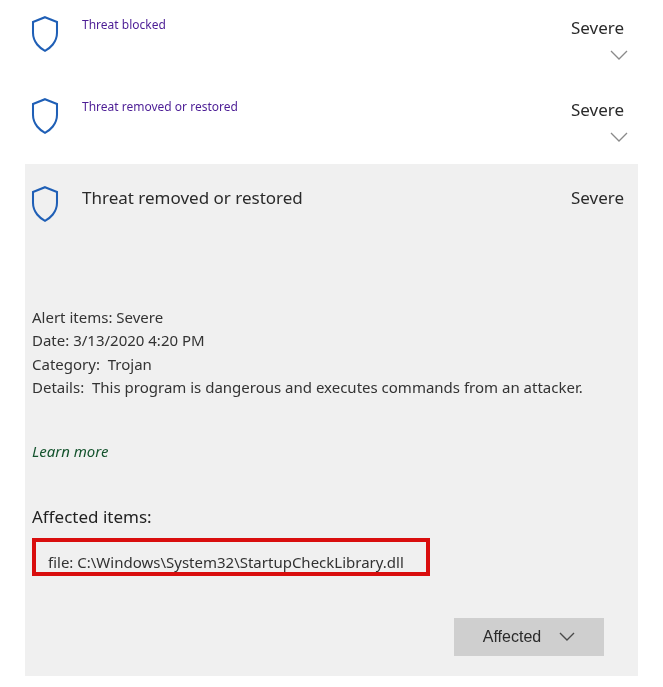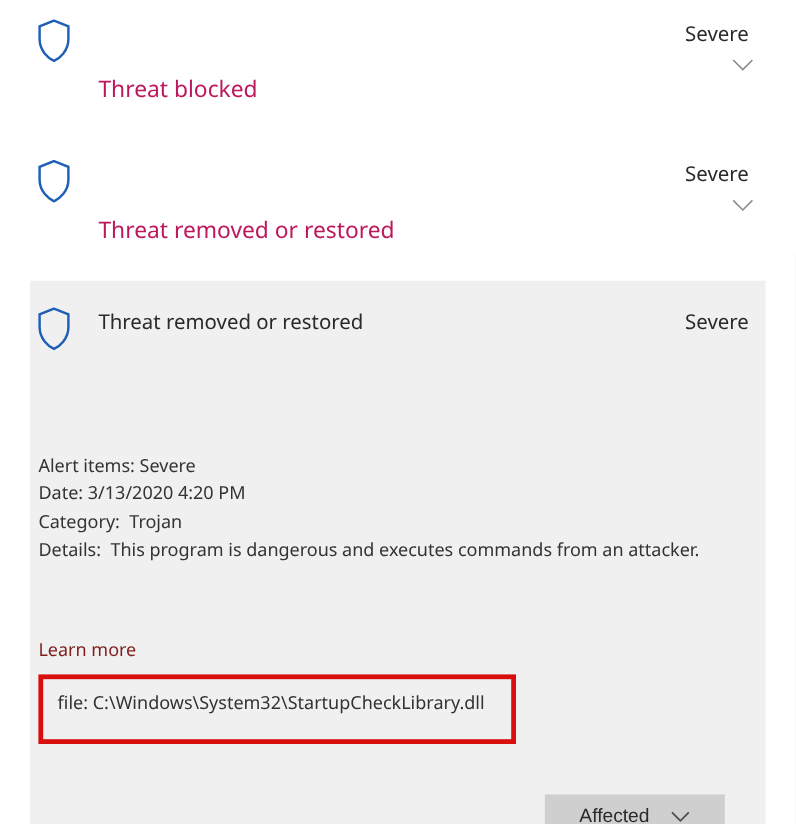--- a/index.html
+++ b/index.html
@@ -23,23 +23,22 @@
     position: relative;
   }
   .threat-row .icon-wrap {
     flex: 0 0 52px;
     display: flex;
     justify-content: flex-start;
     padding-top: 0px;
   }
   .threat-row .label {
     flex: 1 1 auto;
-    font-size: 19px;
-    color: #be185d;
-    margin-top: 45px;
+    font-size: 12px;
+    color: #4c1d95;
   }
   .threat-row .severity {
     font-size: 17px;
     color: #2a2a2a;
     text-align: right;
     padding-right: 2px;
   }
   .chevron {
     position: absolute;
     right: 10px;
@@ -70,37 +69,38 @@
   .details-block {
     margin-top: 80px;
     margin-left: 2px;
     font-size: 15px;
     line-height: 1.55;
     color: #333;
   }
   .kv { white-space: pre; }
   .learn-more {
     display: inline-block;
-    margin-top: 62px;
+    margin-top: 42px;
     margin-left: 2px;
-    color: #7f1d1d;
+    color: #14532d;
     font-size: 15px;
     cursor: pointer;
+    font-style: italic;
   }
   .affected-heading {
     margin-top: 44px;
     margin-left: 2px;
     font-size: 17px;
     color: #222;
   }
   .affected-box {
     margin-top: 10px;
     margin-left: 2px;
     border: 4px solid #d90e0e;
-    padding: 10px 14px 20px 12px;
+    padding: 10px 14px 0 12px;
     width: 398px;
     font-size: 15px;
     color: #323232;
   }
   .actions-row {
     display: flex;
     justify-content: flex-end;
     margin-top: 42px;
     padding-right: 22px;
   }
@@ -167,20 +167,21 @@
 
     <div class="details-block">
       <div class="kv"><span>Alert items:</span> <span>Severe</span></div>
       <div class="kv"><span>Date:</span> <span>3/13/2020 4:20 PM</span></div>
       <div class="kv"><span>Category:</span>  <span>Trojan</span></div>
       <div class="kv"><span>Details:</span>  <span>This program is dangerous and executes commands from an attacker.</span></div>
     </div>
 
     <a class="learn-more">Learn more</a>
 
+    <div class="affected-heading">Affected items:</div>
 
     <div class="affected-box">
       <span>file: C:\Windows\System32\StartupCheckLibrary.dll</span>
     </div>
 
     <div class="actions-row">
       <button class="actions-btn">
         <span>Affected</span>
         <svg width="16" height="10" viewBox="0 0 16 10">
             <path d="M1 1 L8 8 L15 1" fill="none" stroke="#4a4a4a" stroke-width="1.4"></path>

